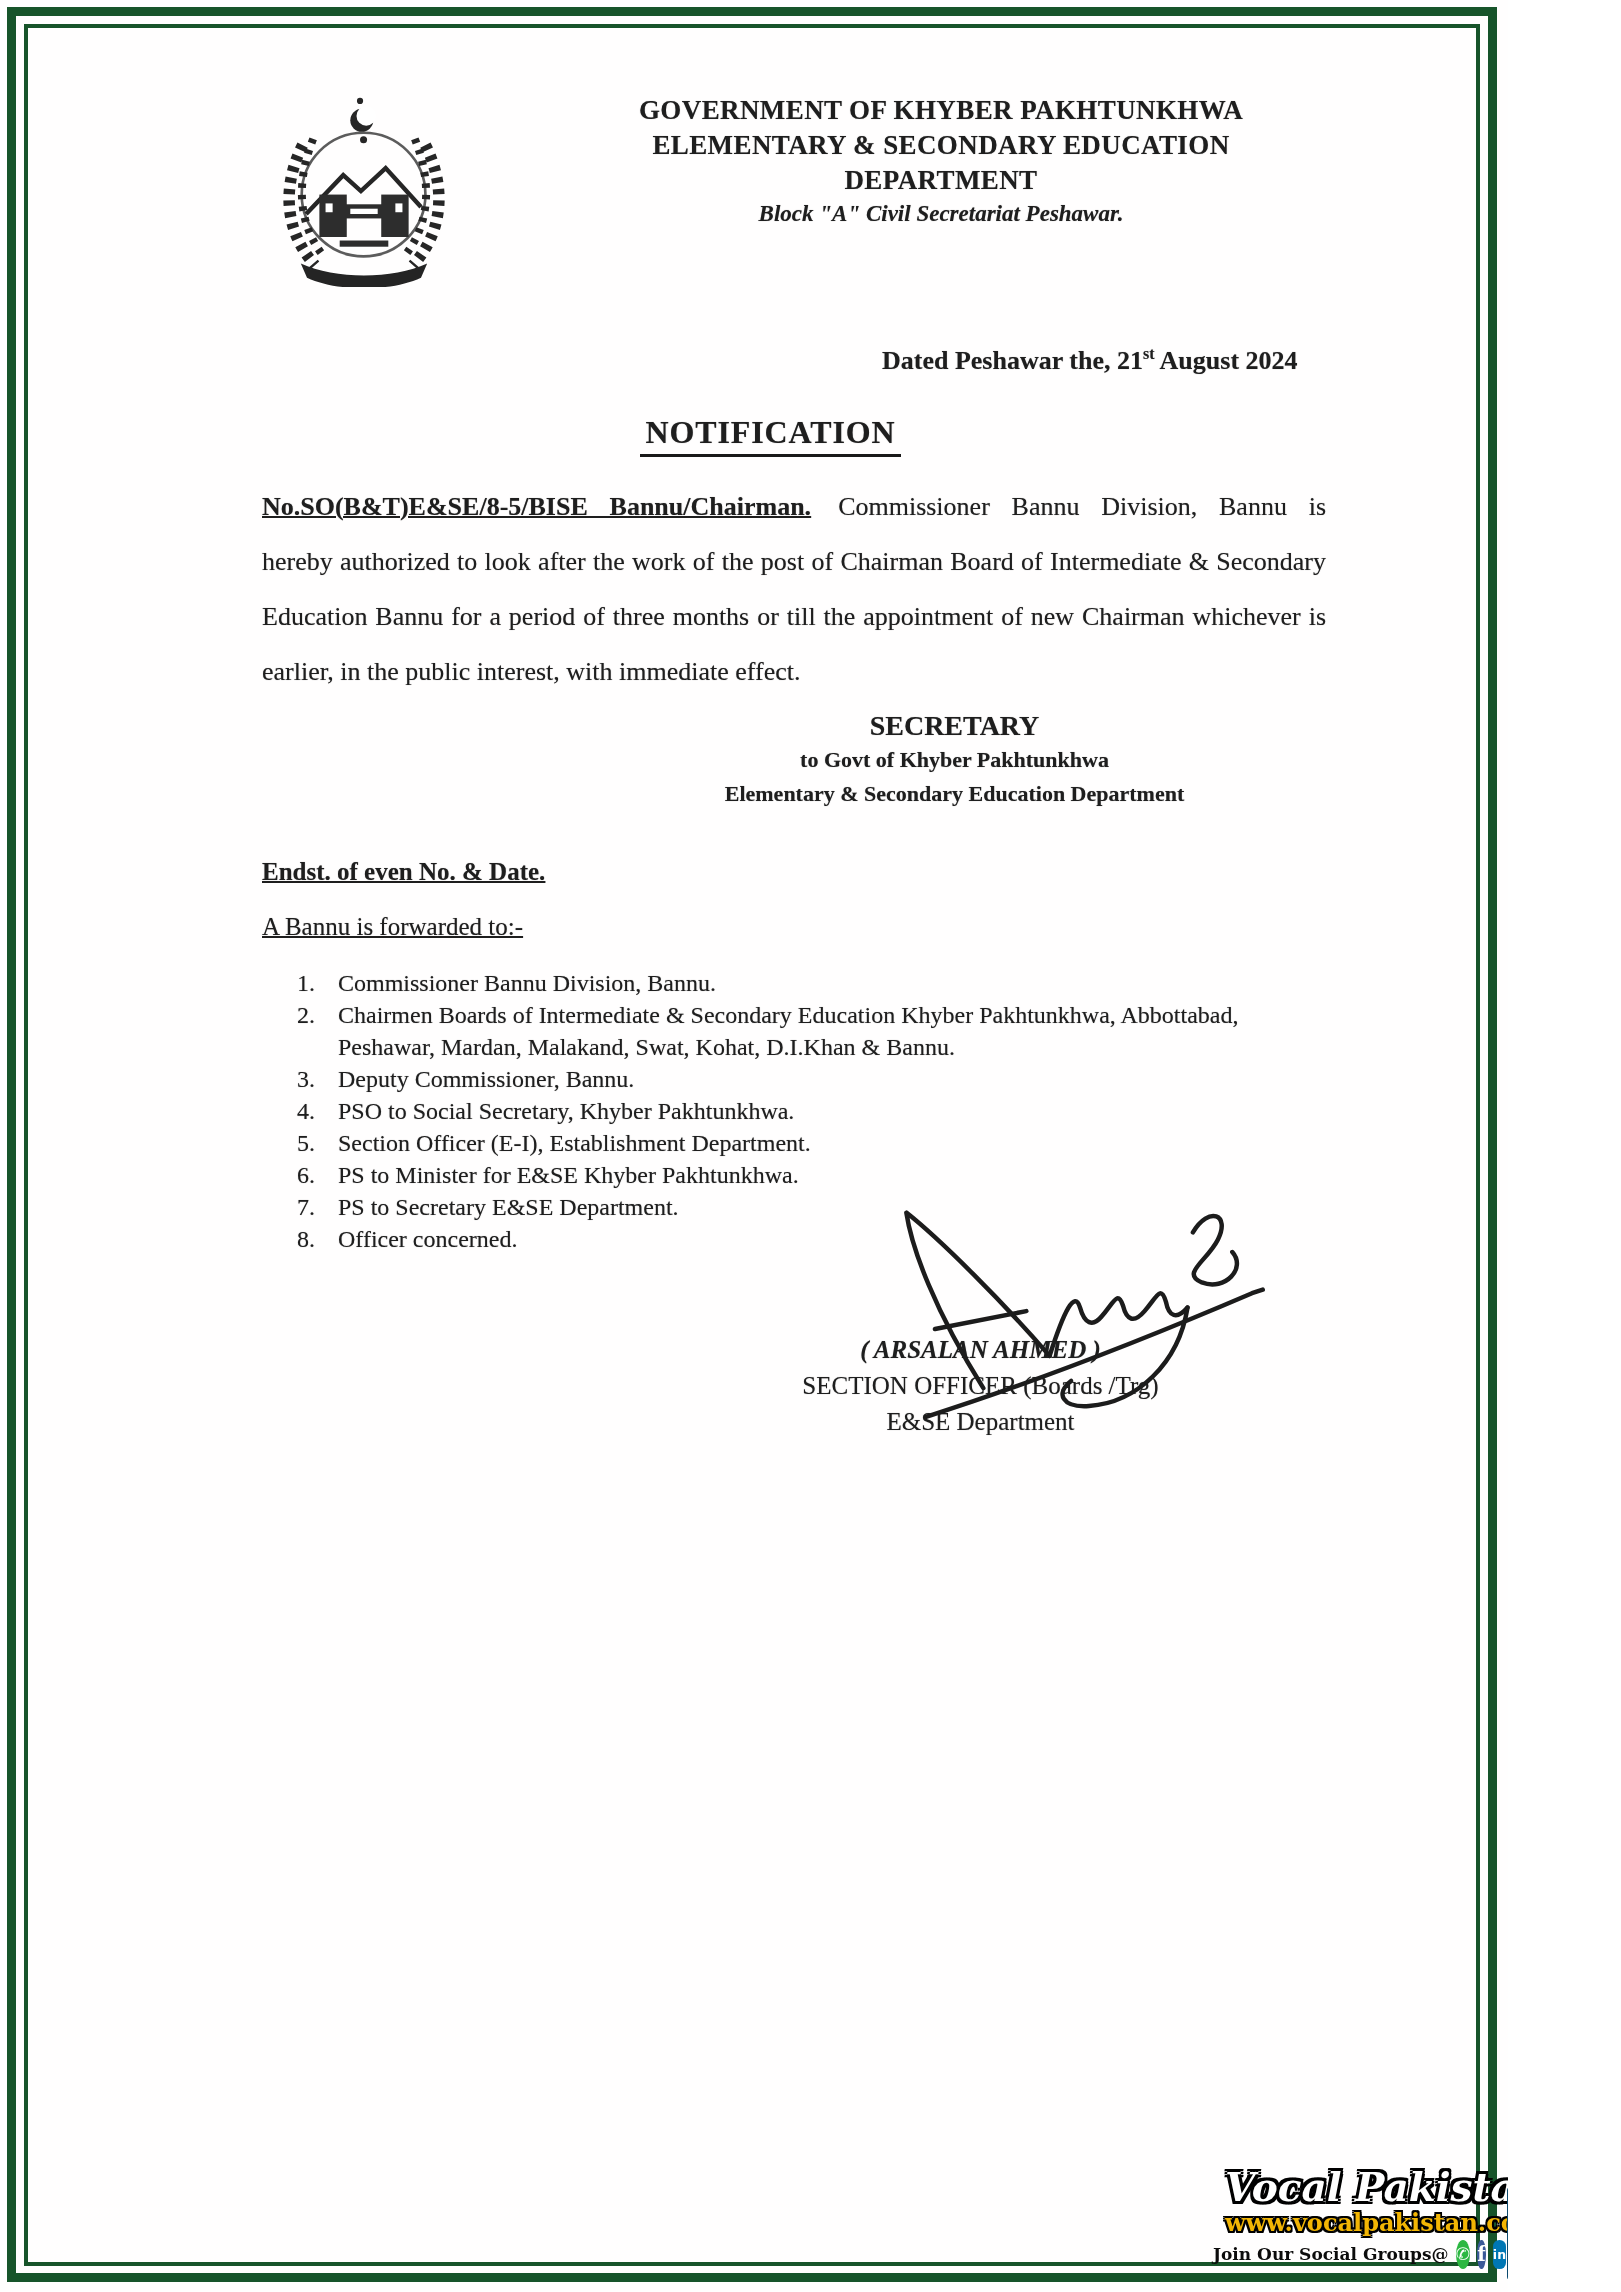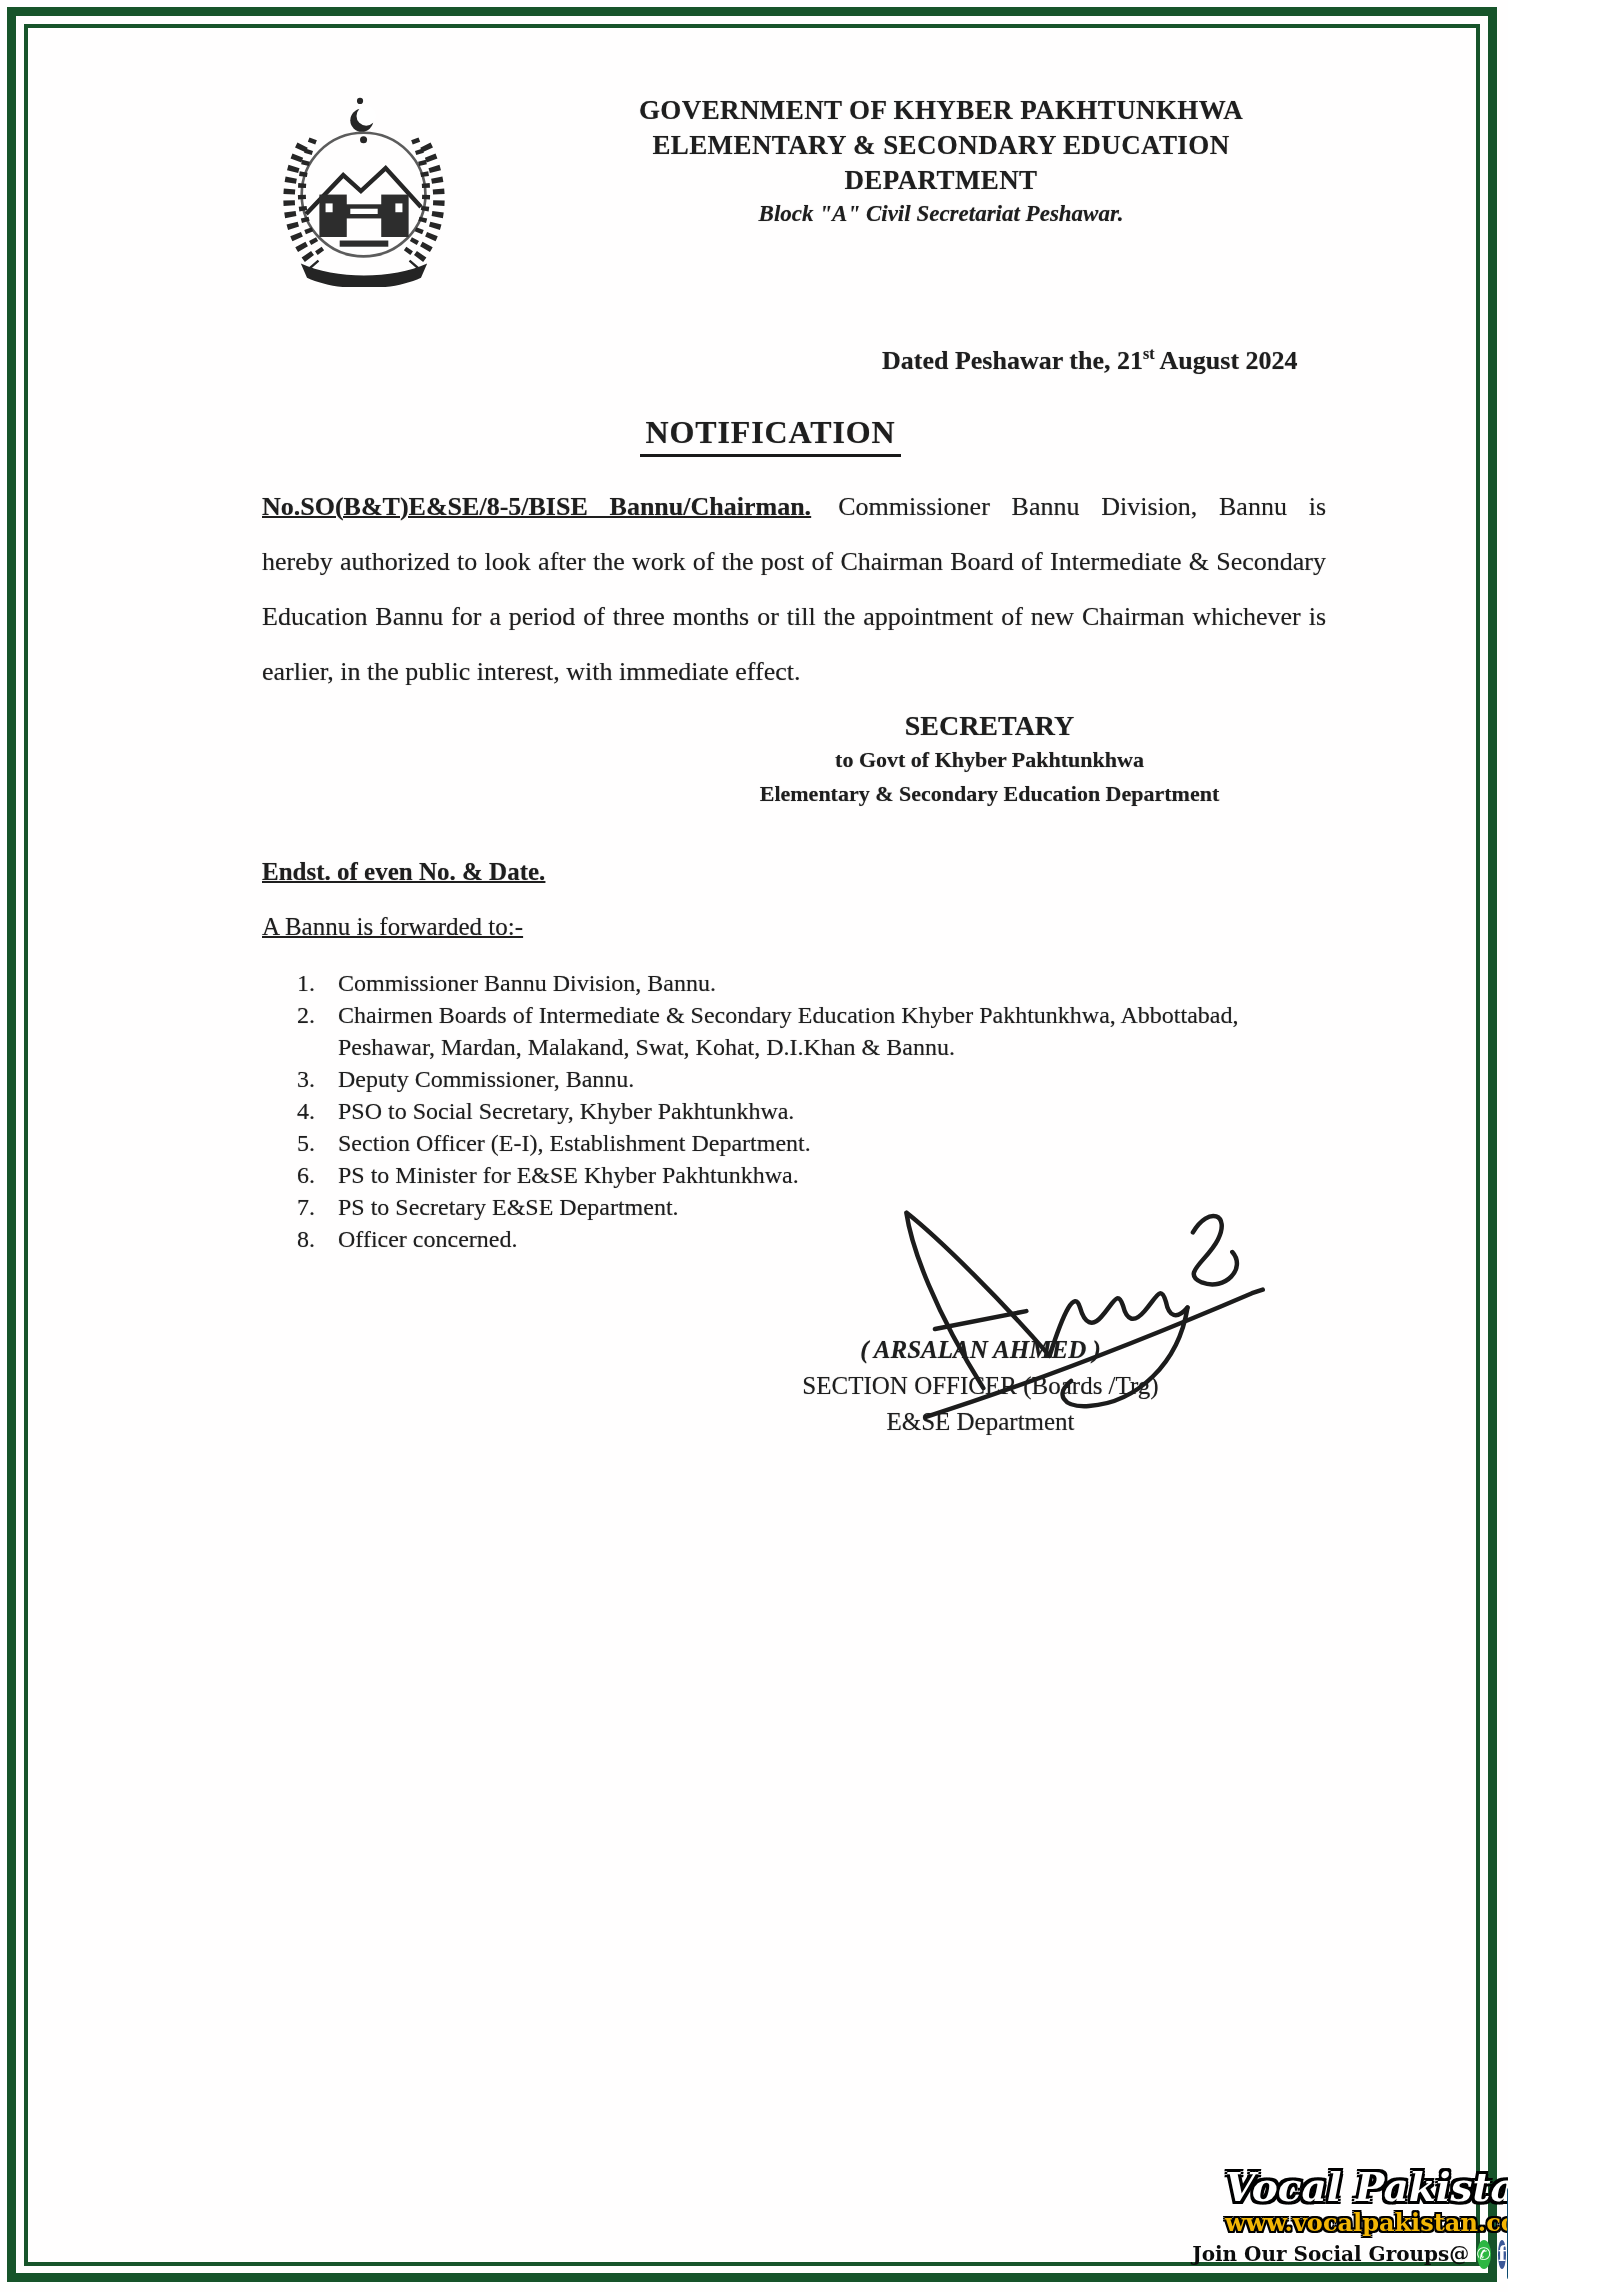--- a/index.html
+++ b/index.html
@@ -43,21 +43,21 @@
     font-size:32px;font-weight:bold;letter-spacing:0.9px;
     border-bottom:3.6px solid #191919;padding:0 5.4px 2.7px 5.4px;
   }
   .bodypara{
     position:absolute;left:262px;top:479px;width:1064px;
     font-size:26px;line-height:55px;text-align:justify;
   }
   .refno{font-weight:bold;text-decoration:underline;text-decoration-thickness:1.8px;margin-right:27px;}
 
   
-  .secblock{position:absolute;left:694px;top:708px;width:591px;text-align:center;font-weight:bold;}
+  .secblock{position:absolute;left:659px;top:708px;width:591px;text-align:center;font-weight:bold;}
   .secblock .s1{font-size:28px;line-height:35px;}
   .secblock .s2,.secblock .s3{font-size:22px;line-height:34px;}
 
   
   .endst{position:absolute;left:262px;top:858px;font-size:25px;font-weight:bold;
          text-decoration:underline;text-decoration-thickness:1.8px;}
   .copyfwd{position:absolute;left:262px;top:913px;font-size:25px;
          text-decoration:underline;text-decoration-thickness:1.8px;}
   .rcpts{position:absolute;left:297px;top:967px;width:1021px;font-size:24px;line-height:32px;}
   .rcpt{display:flex;align-items:flex-start;}
@@ -80,21 +80,21 @@
     text-shadow:-2.7px -2.7px 0 #000,2.7px -2.7px 0 #000,-2.7px 2.7px 0 #000,2.7px 2.7px 0 #000,
                 -2.7px 0 0 #000,2.7px 0 0 #000,0 -2.7px 0 #000,0 2.7px 0 #000;
   }
   .site{
     font-family:"DejaVu Serif", serif;font-weight:bold;font-size:24px;line-height:27px;
     color:#f2b504;white-space:nowrap;
     text-shadow:-1.8px -1.8px 0 #000,1.8px -1.8px 0 #000,-1.8px 1.8px 0 #000,1.8px 1.8px 0 #000,
                 -1.8px 0 0 #000,1.8px 0 0 #000,0 -1.8px 0 #000,0 1.8px 0 #000;
   }
   .social{display:flex;align-items:center;justify-content:center;gap:7.2px;margin-top:3.6px;}
-  .social .lbl{font-family:"DejaVu Serif", serif;font-weight:bold;font-size:20px;color:#0c0c0c;white-space:nowrap;}
+  .social .lbl{font-family:"DejaVu Serif", serif;font-weight:bold;font-size:17px;color:#0c0c0c;white-space:nowrap;}
   .sicon{width:29px;height:29px;border-radius:50%;display:flex;align-items:center;justify-content:center;
          color:#fff;font-family:"DejaVu Sans", sans-serif;font-weight:bold;}
   .wa{background:#2cb742;font-size:17px;}
   .fb{background:#3b5998;font-family:"DejaVu Serif", serif;font-size:19.7px;}
   .li{background:#0077b5;font-size:12.5px;border-radius:6.3px;}
   .vp-logo{
     width:91px;height:93px;background:#0c4a6e;border-radius:3.6px;margin-left:12.5px;
     position:relative;overflow:hidden;flex:0 0 91px;margin-top:32px;
   }
   .vp-mono{

